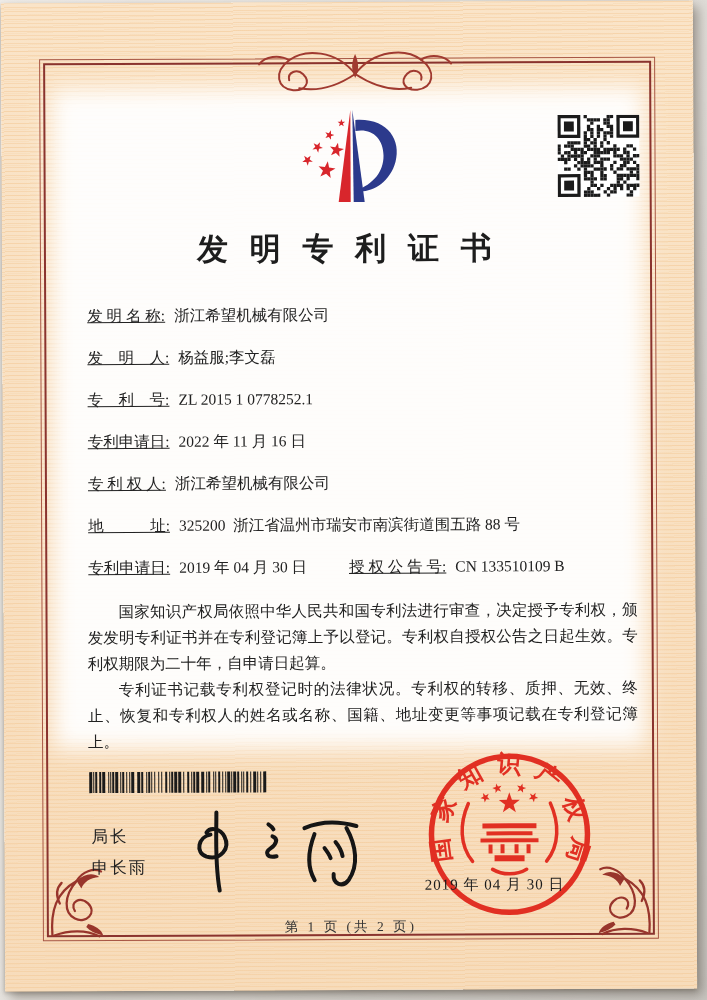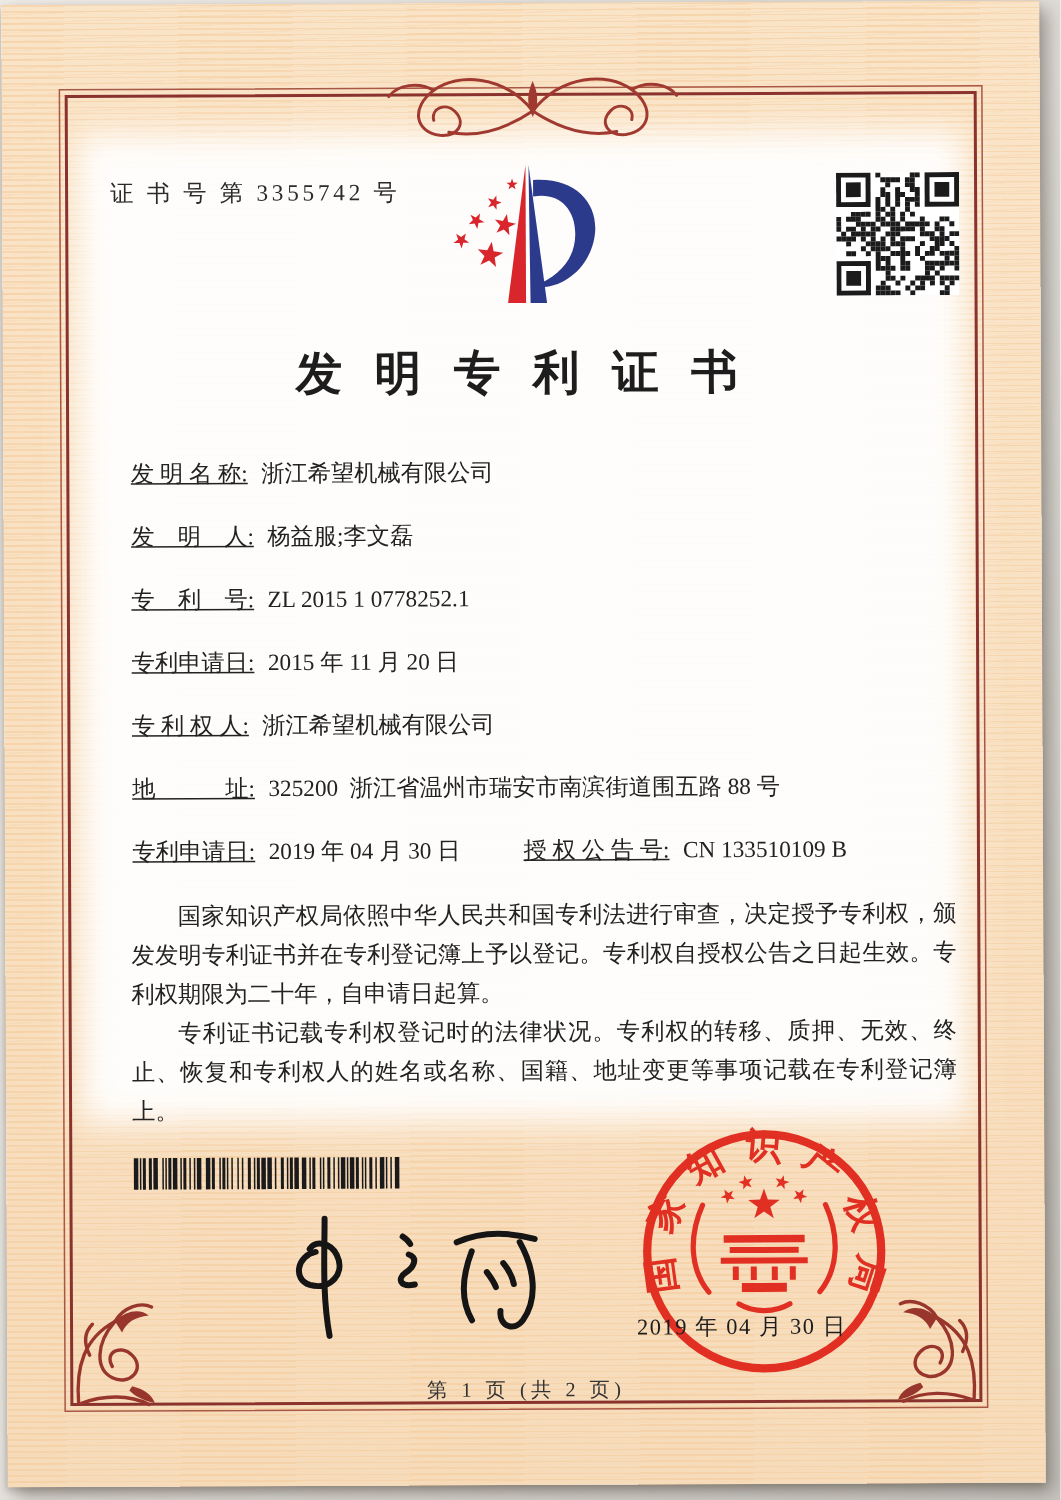--- a/index.html
+++ b/index.html
@@ -111,21 +111,20 @@
     <g stroke="#98352c" stroke-width="2.4" fill="none" stroke-linecap="round">
       <path d="M8,96 C6,70 12,50 34,38 C20,54 20,72 32,78 C44,84 56,72 46,62 C38,54 26,60 32,70"></path>
       <path d="M10,96 C26,90 44,90 58,97"></path>
       <path d="M34,38 C40,28 52,24 60,28"></path>
       <path d="M16,62 C12,54 12,46 18,40"></path>
     </g>
     <path d="M34,38 c8,-8 18,-9 24,-4 c-10,1 -16,5 -19,12 z" fill="#98352c"></path>
     <path d="M46,84 c8,2 14,6 16,12 c-9,-2 -14,-5 -18,-9 z" fill="#98352c"></path>
   </svg>
 
-  <div class="cert-no">证 书 号 第 3355742 号</div>
 
   <svg class="logo" viewBox="0 0 122 112">
     <path d="M57,6 L45,98 L57,98 Z" fill="#d8262c"></path>
     <path d="M59,6 L60,98 L71,98 Z" fill="#2c3a8c"></path>
     <path d="M62,16 C94,14 108,36 102,58 C96,80 76,90 62,87 C80,80 90,68 90,52 C90,34 78,24 62,27 Z" fill="#2c3a8c"></path>
     <g id="logo-stars">
         <path d="M48.0,15.0L48.9,17.7L51.8,17.8L49.5,19.5L50.4,22.2L48.0,20.6L45.6,22.2L46.5,19.5L44.2,17.8L47.1,17.7Z" fill="#d8262c"></path>
         <path d="M37.5,26.2L37.6,29.8L41.0,30.9L37.6,32.2L37.6,35.7L35.4,32.9L32.0,34.0L34.0,31.0L31.9,28.1L35.4,29.1Z" fill="#d8262c"></path>
         <path d="M26.6,38.2L26.0,42.1L29.4,44.0L25.5,44.6L24.7,48.5L22.9,44.9L19.0,45.4L21.8,42.6L20.2,39.0L23.7,40.8Z" fill="#d8262c"></path>
         <path d="M44.5,38.6L45.2,44.0L50.5,45.1L45.6,47.5L46.1,52.8L42.4,48.9L37.5,51.1L40.0,46.3L36.5,42.3L41.8,43.3Z" fill="#d8262c"></path>
@@ -365,21 +364,21 @@
         <rect x="2" y="20" width="3" height="3"></rect>
       </g>
   </svg>
 
   <div class="title">发 明 专 利 证 书</div>
 
   <div class="rows">
     <div class="frow"><span class="flabel">发 明 名 称:</span><span class="fvalue">浙江希望机械有限公司</span></div>
     <div class="frow"><span class="flabel">发　明　人:</span><span class="fvalue">杨益服;李文磊</span></div>
     <div class="frow"><span class="flabel">专　利　号:</span><span class="fvalue">ZL 2015 1 0778252.1</span></div>
-    <div class="frow"><span class="flabel">专利申请日:</span><span class="fvalue">2015 年 11 月 20 日</span></div>
+    <div class="frow"><span class="flabel">专利申请日:</span><span class="fvalue">2022 年 11 月 16 日</span></div>
     <div class="frow"><span class="flabel">专 利 权 人:</span><span class="fvalue">浙江希望机械有限公司</span></div>
     <div class="frow"><span class="flabel">地　　　址:</span><span class="fvalue">325200  浙江省温州市瑞安市南滨街道围五路 88 号</span></div>
     <div class="frow"><span class="flabel">专利申请日:</span><span class="fvalue">2019 年 04 月 30 日</span><span class="flabel grant2">授 权 公 告 号:</span><span class="fvalue">CN 133510109 B</span></div>
   </div>
 
   <div class="paras">
     <p>国家知识产权局依照中华人民共和国专利法进行审查，决定授予专利权，颁发发明专利证书并在专利登记簿上予以登记。专利权自授权公告之日起生效。专利权期限为二十年，自申请日起算。</p>
     <p>专利证书记载专利权登记时的法律状况。专利权的转移、质押、无效、终止、恢复和专利权人的姓名或名称、国籍、地址变更等事项记载在专利登记簿上。</p>
   </div>
 
@@ -431,20 +430,24 @@
       <i style="width: 1px; margin-right: 1px;"></i>
       <i style="width: 1px; margin-right: 2px;"></i>
       <i style="width: 2px; margin-right: 2px;"></i>
       <i style="width: 1px; margin-right: 2px;"></i>
       <i style="width: 3px; margin-right: 1px;"></i>
       <i style="width: 1px; margin-right: 2px;"></i>
       <i style="width: 1px; margin-right: 2px;"></i>
       <i style="width: 3px; margin-right: 1px;"></i>
     </div>
 
+  <div class="signer">
+    <div>局长</div>
+    <div>申长雨</div>
+  </div>
 
   <svg class="sig-script" viewBox="0 0 205 96">
     <g stroke="#151515" stroke-width="4" fill="none" stroke-linecap="round" stroke-linejoin="round">
       <path d="M24,34 C12,36 8,52 20,56 C34,60 44,48 38,36 C34,28 24,26 20,32"></path>
       <path d="M30,12 C30,34 28,62 33,90"></path>
       <path d="M82,24 C85,26 86,27 87,29"></path>
       <path d="M86,36 C92,38 90,44 84,48 C78,52 80,58 90,56"></path>
       <path d="M118,28 C134,21 152,21 170,26"></path>
       <path d="M128,34 C121,52 121,68 128,80"></path>
       <path d="M160,28 C170,46 172,66 162,80 C156,88 146,84 147,74"></path>

